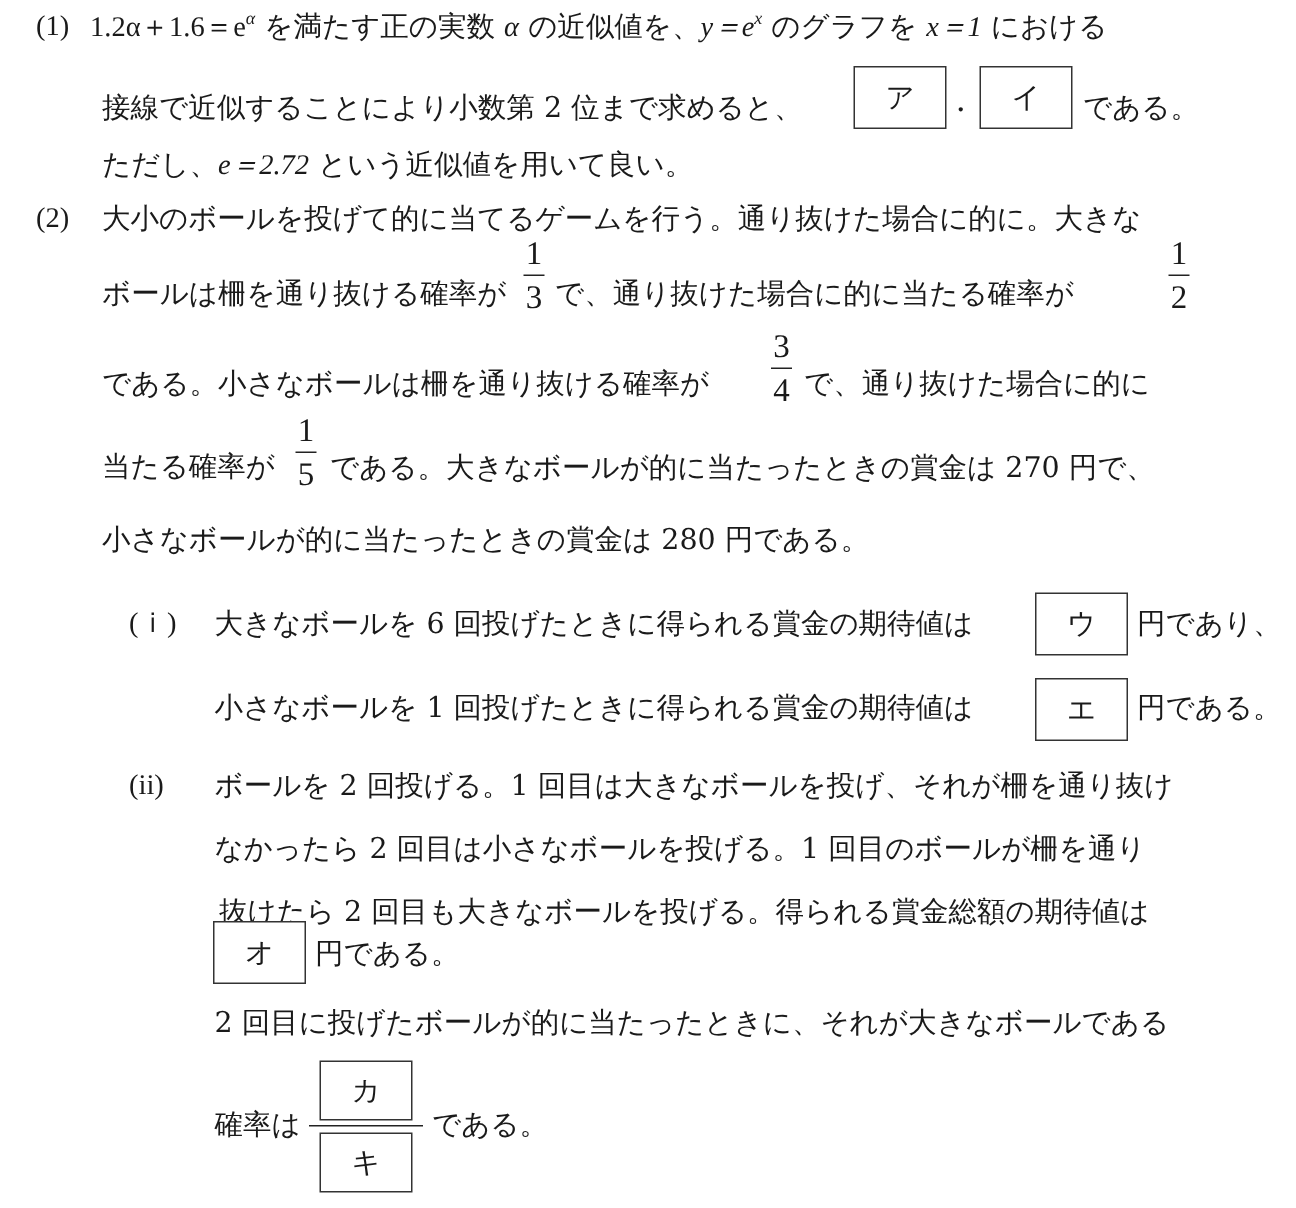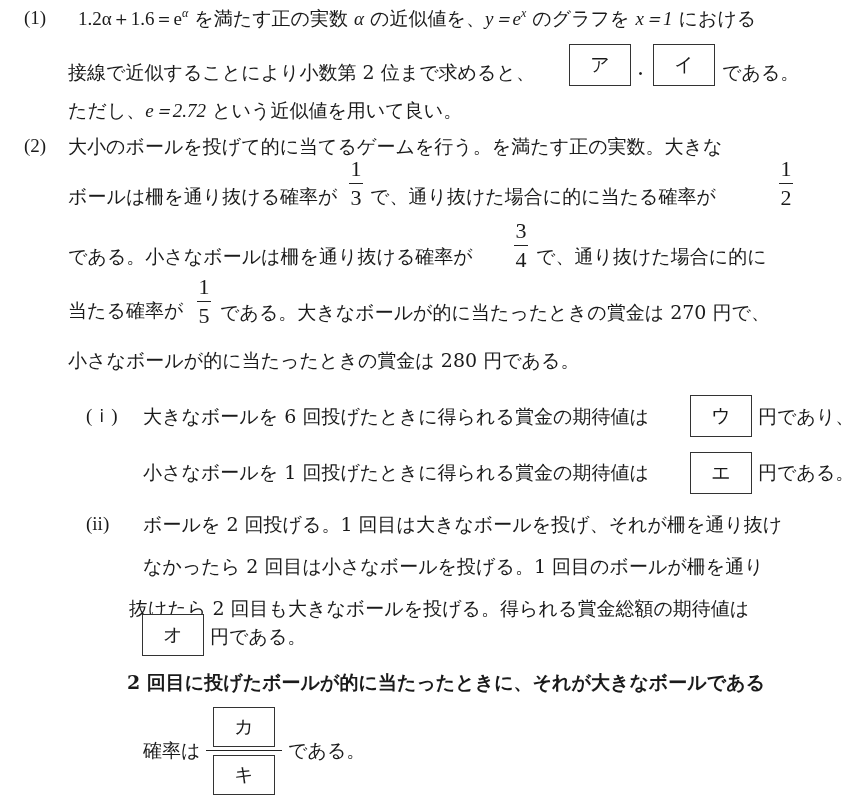--- a/index.html
+++ b/index.html
@@ -23,40 +23,40 @@
     font-family: "Liberation Serif", "DejaVu Serif", serif; font-size: 22px; line-height: 22px;
   }
   .frac .bar { width: 14px; border-top: 1.5px solid #222; margin: 3px 0; }
   .dot { position: absolute; font-size: 22px; line-height: 20px; }
   .fracbar { position: absolute; border-top: 1.5px solid #222; }
 </style>
 </head>
 <body>
 
 <div class="num rm" style="left:24px; top:6px;">(1)</div>
-<div class="line" style="left:78px; top:6px;">
+<div class="line" style="left:60px; top:6px;">
   <span class="rm"><span>1.2α＋1.6＝e</span><sup class="math">α</sup></span><span> を満たす正の実数 </span><span class="math">α</span><span> の近似値を、</span><span class="math">y＝e</span><sup class="math">x</sup><span> のグラフを </span><span class="math">x＝1</span><span> における</span>
 </div>
 
 <div class="line" style="left:68px; top:60px;">接線で近似することにより小数第 2 位まで求めると、</div>
 <div class="abs-box" style="left:569px; top:44px; width:62px; height:42px;">
     <span>ア</span>
   </div>
 <div class="dot" style="left:637px; top:58px;">.</div>
 <div class="abs-box" style="left:653px; top:44px; width:62px; height:42px;">
     <span>イ</span>
   </div>
 <div class="line" style="left:722px; top:60px;">である。</div>
 
 <div class="line" style="left:68px; top:98px;">
   <span>ただし、</span><span class="math">e＝2.72</span><span> という近似値を用いて良い。</span>
 </div>
 
 <div class="num rm" style="left:24px; top:134px;">(2)</div>
-<div class="line" style="left:68px; top:134px;">大小のボールを投げて的に当てるゲームを行う。を満たす正の実数。大きな</div>
+<div class="line" style="left:68px; top:134px;">大小のボールを投げて的に当てるゲームを行う。通り抜けた場合に的に。大きな</div>
 
 <div class="line" style="left:68px; top:184px;">ボールは柵を通り抜ける確率が</div>
 <div class="frac" style="left:349px; top:158px;">
   <span>1</span>
     <span class="bar"></span>
     <span>3</span>
 </div>
 <div class="line" style="left:370px; top:184px;">で、通り抜けた場合に的に当たる確率が</div>
 <div class="frac" style="left:779px; top:158px;">
   <span>1</span>
@@ -91,28 +91,28 @@
 
 <div class="line" style="left:143px; top:460px;">小さなボールを 1 回投げたときに得られる賞金の期待値は</div>
 <div class="abs-box" style="left:690px; top:452px; width:62px; height:42px;">
     <span>エ</span>
   </div>
 <div class="line" style="left:758px; top:460px;">円である。</div>
 
 <div class="num rm" style="left:86px; top:512px;">(ii)</div>
 <div class="line" style="left:143px; top:512px;">ボールを 2 回投げる。1 回目は大きなボールを投げ、それが柵を通り抜け</div>
 <div class="line" style="left:143px; top:554px;">なかったら 2 回目は小さなボールを投げる。1 回目のボールが柵を通り</div>
-<div class="line" style="left:129px; top:596px;text-align:center;">抜けたら 2 回目も大きなボールを投げる。得られる賞金総額の期待値は</div>
+<div class="line" style="left:146px; top:596px;text-align:center;">抜けたら 2 回目も大きなボールを投げる。得られる賞金総額の期待値は</div>
 
 <div class="abs-box" style="left:142px; top:614px; width:62px; height:42px;">
     <span>オ</span>
   </div>
 <div class="line" style="left:210px; top:624px;">円である。</div>
 
-<div class="line" style="left:127px; top:670px;font-weight:bold;">2 回目に投げたボールが的に当たったときに、それが大きなボールである</div>
+<div class="line" style="left:143px; top:670px;">2 回目に投げたボールが的に当たったときに、それが大きなボールである</div>
 
 <div class="line" style="left:143px; top:738px;text-align:right;">確率は</div>
 <div class="abs-box" style="left:213px; top:707px; width:62px; height:40px;">
     <span>カ</span>
   </div>
 <div class="fracbar" style="left:206px; top:750px; width:76px;"></div>
 <div class="abs-box" style="left:213px; top:755px; width:62px; height:40px;">
     <span>キ</span>
   </div>
 <div class="line" style="left:288px; top:738px;">である。</div>

